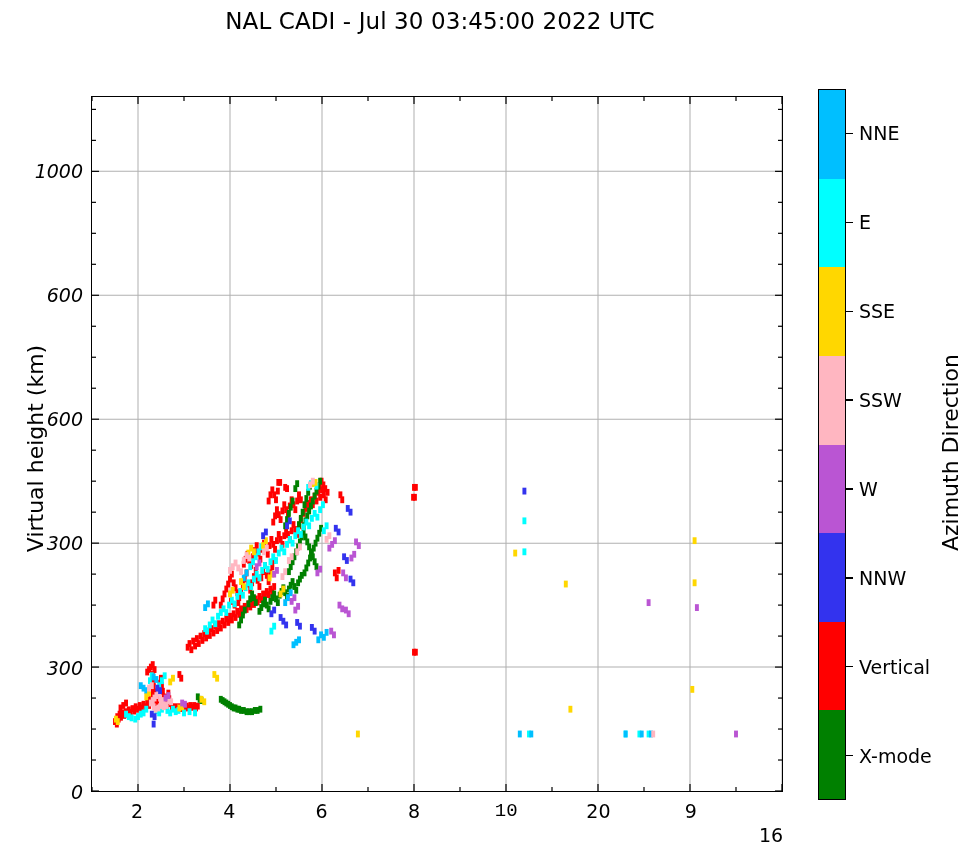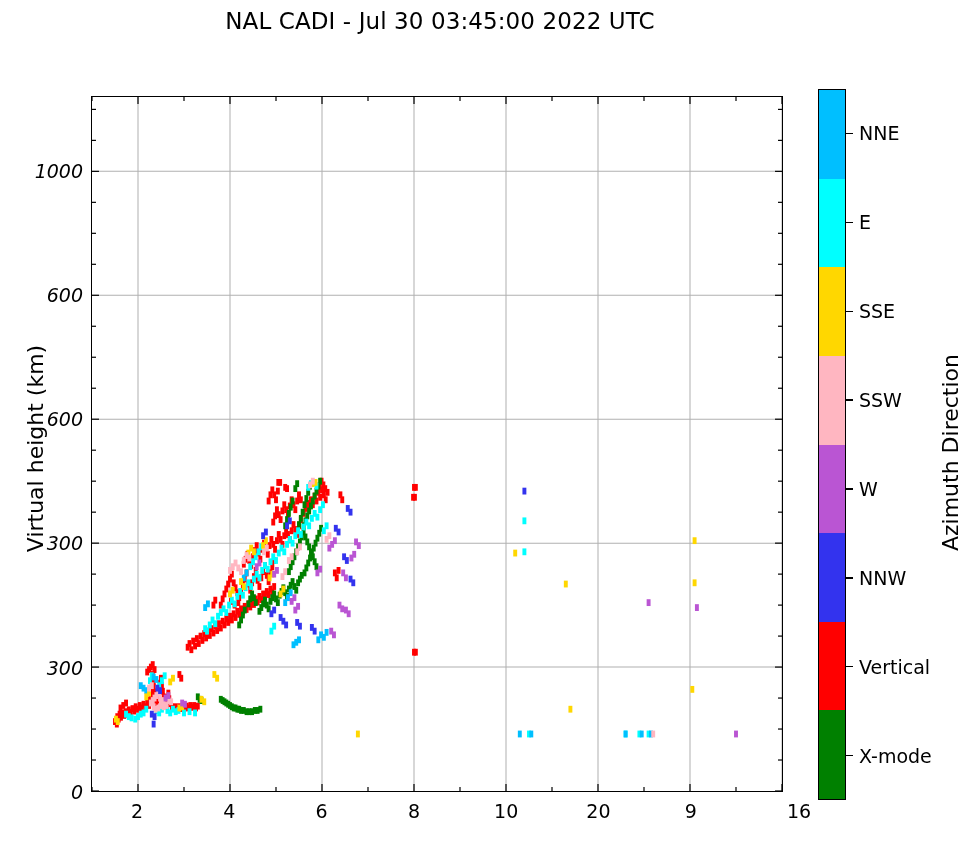--- a/index.html
+++ b/index.html
@@ -862,24 +862,24 @@
       <div class="ytick-label" style="top: 447.429px;">300</div>
       <div class="ytick-label" style="top: 323.143px;">600</div>
       <div class="ytick-label" style="top: 198.857px;">600</div>
       <div class="ytick-label" style="top: 74.5714px;">1000</div>
     </div>
   <div id="xtick-labels">
       <div class="xtick-label" style="left: 46.1333px;">2</div>
       <div class="xtick-label" style="left: 138.4px;">4</div>
       <div class="xtick-label" style="left: 230.667px;">6</div>
       <div class="xtick-label" style="left: 322.933px;">8</div>
-      <div class="xtick-label" style="left: 415.2px;">10</div>
+      <div class="xtick-label" style="left: 415.2px; font-family: Liberation Mono, monospace;">10</div>
       <div class="xtick-label" style="left: 507.467px;">20</div>
       <div class="xtick-label" style="left: 599.733px;">9</div>
-      <div class="xtick-label" style="left: 708px;">16</div>
+      <div class="xtick-label" style="left: 680px; margin-top: 24px;">16</div>
     </div>
 
   <div id="ylabel">Virtual height (km)</div>
 
   <div id="colorbar">
       <div class="cbar-seg" style="background: rgb(0, 191, 255);"></div>
       <div class="cbar-seg" style="background: rgb(0, 255, 255);"></div>
       <div class="cbar-seg" style="background: rgb(255, 215, 0);"></div>
       <div class="cbar-seg" style="background: rgb(255, 182, 193);"></div>
       <div class="cbar-seg" style="background: rgb(186, 85, 211);"></div>

